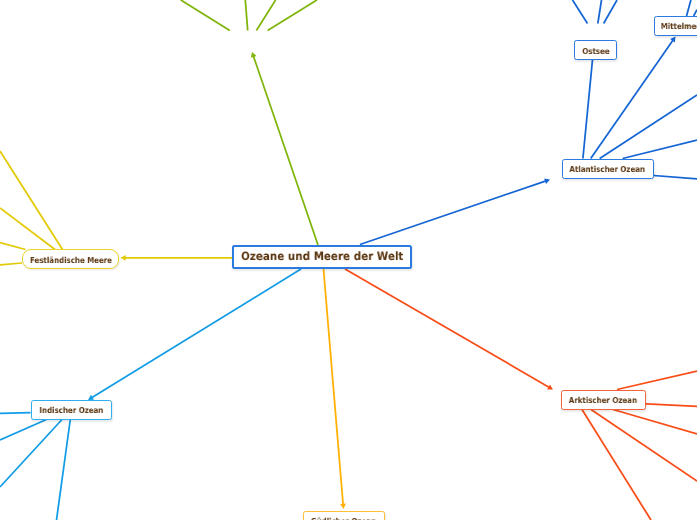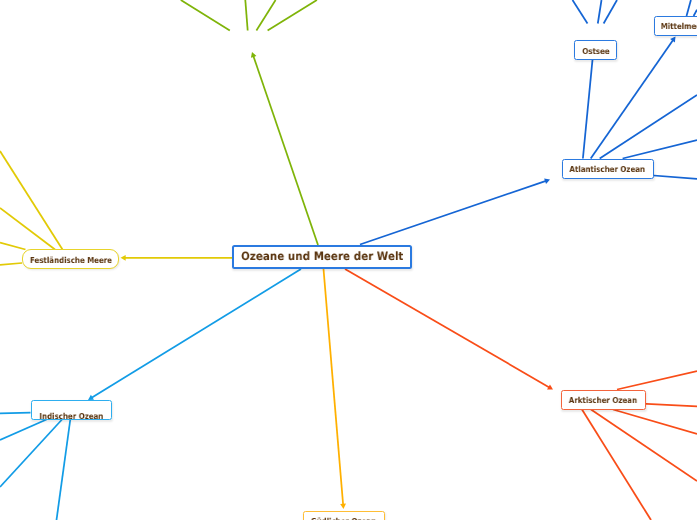--- a/index.html
+++ b/index.html
@@ -135,21 +135,21 @@
 
   <div class="node" id="n-root" style="left: 232px; top: 244.7px; width: 180px; height: 24.6px; border-color: rgb(43, 122, 224); border-width: 2.1px; font-size: 11.5px; color: rgb(90, 53, 16);">
     <span style="transform: scaleX(0.9); top: 0.2px;">Ozeane und Meere der Welt</span>
   </div>
   <div class="node" id="n-atlantik" style="left: 535.5px; top: 158.5px; width: 92px; height: 20.4px; border-color: rgb(43, 122, 224); border-width: 1.6px; font-size: 8.25px; color: rgb(90, 53, 16); margin-left: 26px;">
     <span style="transform: scaleX(0.855); top: 0.9px;">Atlantischer Ozean</span>
   </div>
   <div class="node" id="n-festlaendische" style="left: 22px; top: 248.6px; width: 97px; height: 20.4px; border-color: rgb(232, 212, 42); border-width: 1.6px; font-size: 8.25px; color: rgb(90, 53, 16); border-radius: 9px;">
     <span style="transform: scaleX(0.855); top: 0.9px;">Festländische Meere</span>
   </div>
-  <div class="node" id="n-indisch" style="left: 30.5px; top: 399.5px; width: 81px; height: 20.4px; border-color: rgb(46, 174, 239); border-width: 1.6px; font-size: 8.25px; color: rgb(90, 53, 16); align-items: flex-end;">
+  <div class="node" id="n-indisch" style="left: 30.5px; top: 399.5px; width: 81px; height: 20.4px; border-color: rgb(46, 174, 239); border-width: 1.6px; font-size: 8.25px; color: rgb(90, 53, 16);">
     <span style="transform: scaleX(0.855); top: 0.9px;">Indischer Ozean</span>
   </div>
   <div class="node" id="n-arktisch" style="left: 531.5px; top: 389.5px; width: 85px; height: 20.4px; border-color: rgb(244, 100, 60); border-width: 1.6px; font-size: 8.25px; color: rgb(90, 53, 16); margin-left: 29px;">
     <span style="transform: scaleX(0.855); top: 0.9px;">Arktischer Ozean</span>
   </div>
   <div class="node" id="n-ostsee" style="left: 574px; top: 40px; width: 43px; height: 20.4px; border-color: rgb(43, 122, 224); border-width: 1.6px; font-size: 8.25px; color: rgb(90, 53, 16);">
     <span style="transform: scaleX(0.855); top: 0.9px;">Ostsee</span>
   </div>
   <div class="node" id="n-mittelmeer" style="left: 654px; top: 15.5px; width: 57px; height: 20.4px; border-color: rgb(43, 122, 224); border-width: 1.6px; font-size: 8.25px; color: rgb(90, 53, 16);">
     <span style="transform: scaleX(0.855); top: 0.9px;">Mittelmeer</span>

